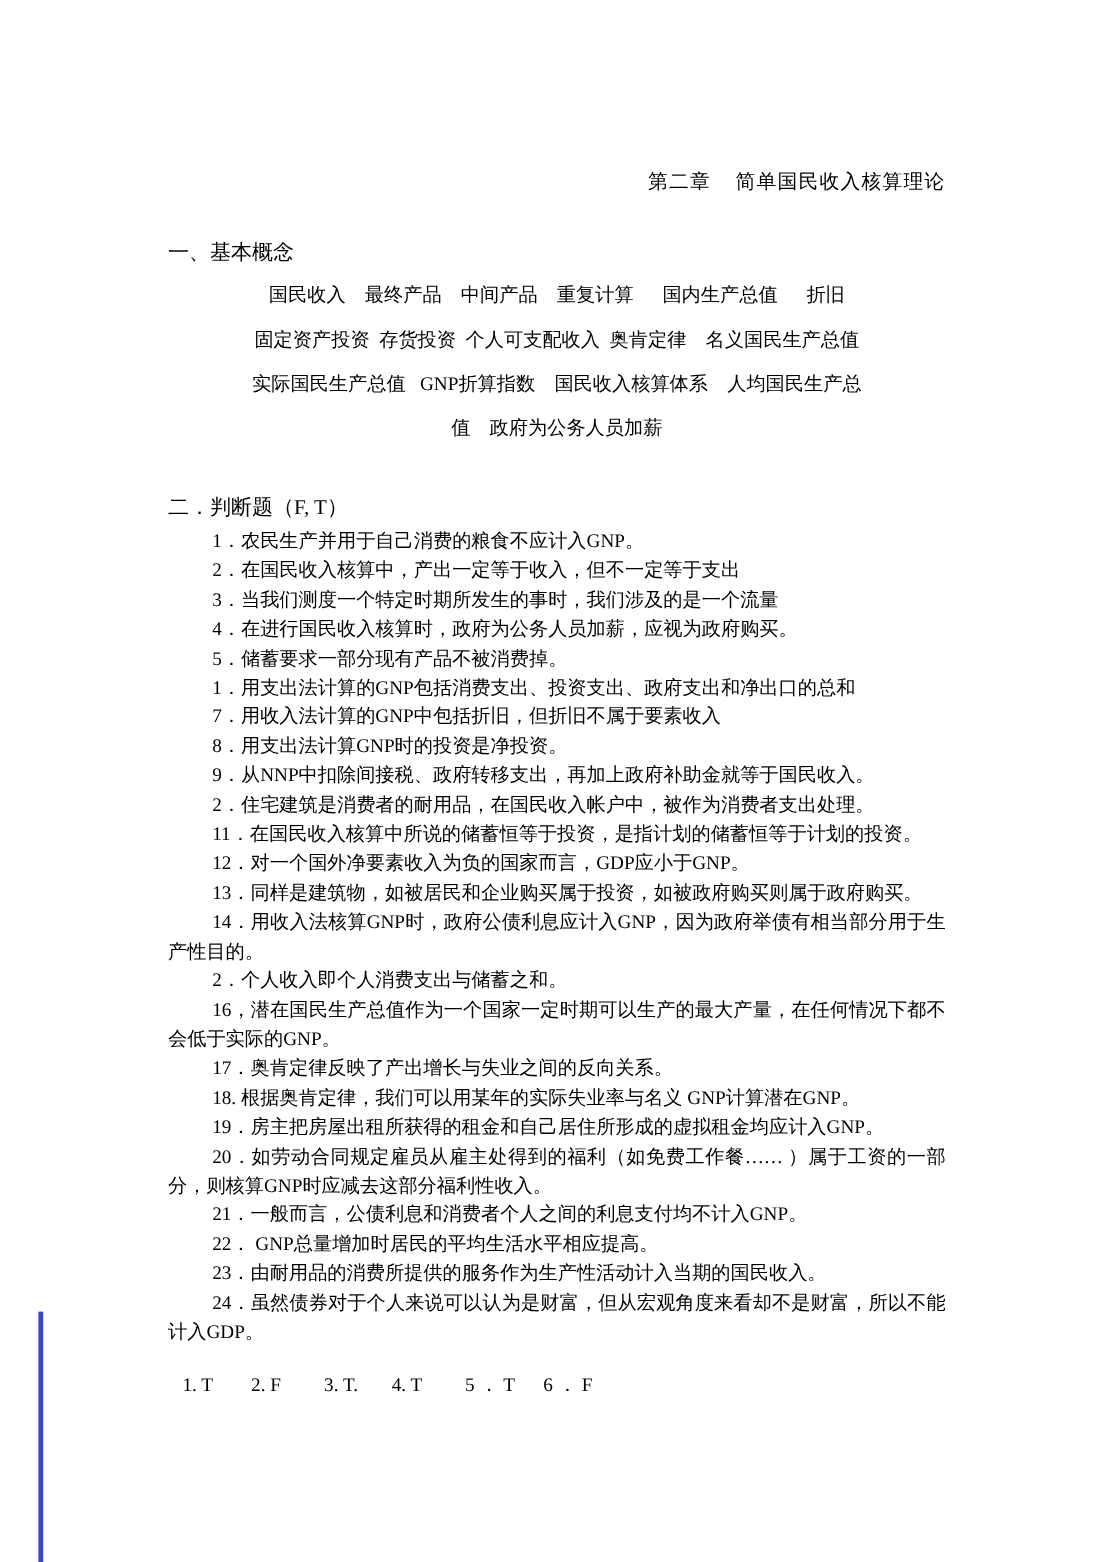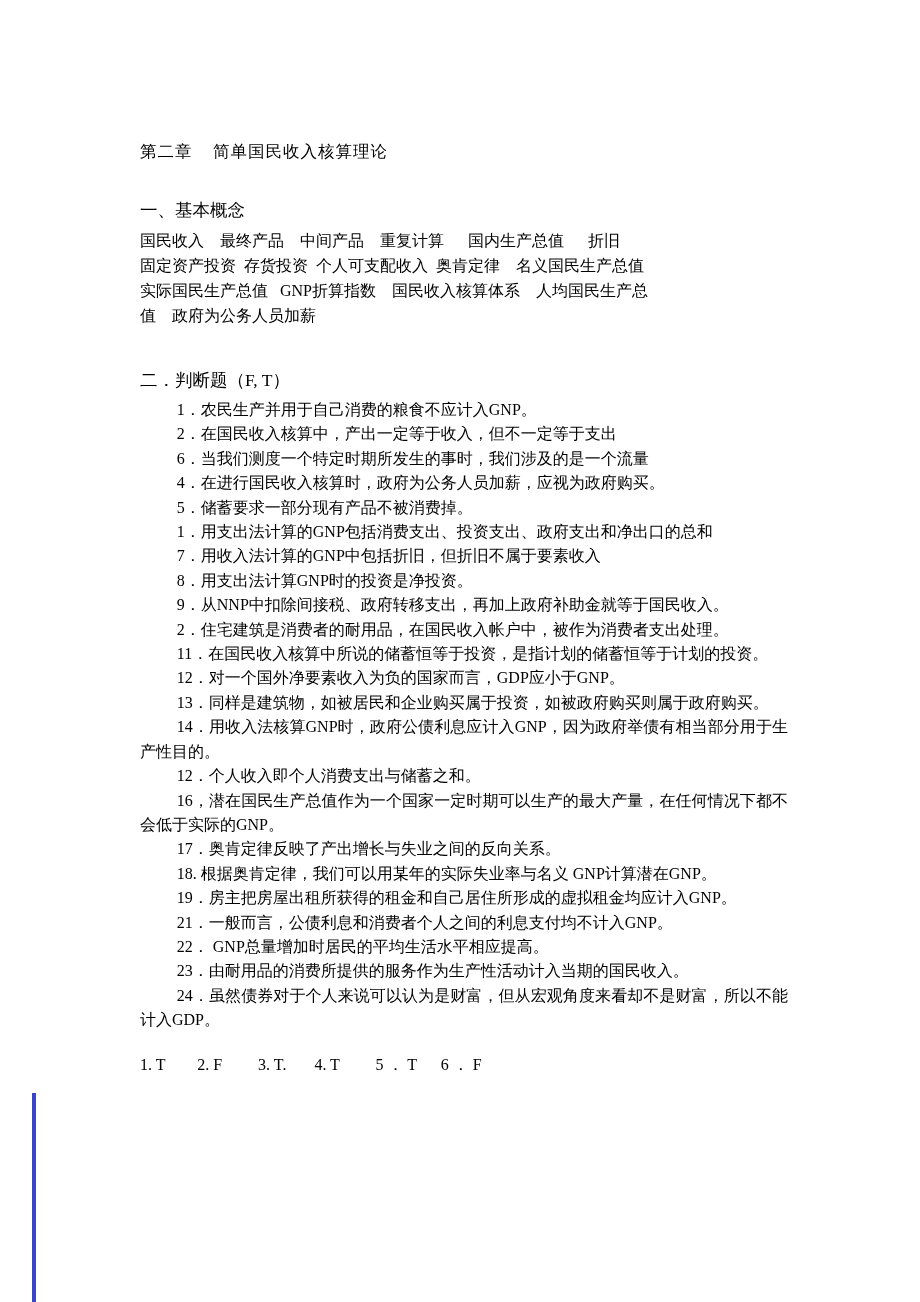--- a/index.html
+++ b/index.html
@@ -18,48 +18,49 @@
     background: #ffffff;
   }
   .content {
     position: absolute;
     left: 140px; top: 140px;
     width: 648px;
     font-size: 16px;
     line-height: 24px;
   }
   .chapter-title {
-    text-align: left;
+    text-align: right;
     font-size: 16.5px;
     letter-spacing: 1px;
     margin: 0 0 34px 0;
     white-space: pre-wrap;
     font-family: Liberation Serif, serif;
   }
   .section-heading {
     font-weight: normal;
     font-size: 17.5px;
     margin: 0 0 6px 0;
   }
   .concepts-block { margin-bottom: 40px; }
   .concept-line {
     white-space: pre-wrap;
-    margin: 0;
+    margin: 12px;
     line-height: 25px;
+    text-align: center;
   }
   .judgment-item {
     margin: 0;
     text-indent: 2.3em;
     text-align: justify;
     line-height: 24.4px;
   }
   .answers-block { margin-top: 16px; }
   .answer-line {
     white-space: pre-wrap;
-    margin: 0;
+    margin: 12px;
     line-height: 31px;
     font-family: "Liberation Serif", "DejaVu Serif", serif;
   }
   .blue-margin-line {
     position: absolute;
     left: 32px;
     top: 1093px;
     width: 4px;
     height: 209px;
     background: #3a46c8;
@@ -79,37 +80,38 @@
       <p class="concept-line">国民收入    最终产品    中间产品    重复计算      国内生产总值      折旧</p>
       <p class="concept-line">固定资产投资  存货投资  个人可支配收入  奥肯定律    名义国民生产总值</p>
       <p class="concept-line">实际国民生产总值   GNP折算指数    国民收入核算体系    人均国民生产总</p>
       <p class="concept-line">值    政府为公务人员加薪</p>
     </div>
 
     <div class="judgments-block">
       <p class="section-heading">二．判断题（F, T）</p>
       <p class="judgment-item">1．农民生产并用于自己消费的粮食不应计入GNP。</p>
       <p class="judgment-item">2．在国民收入核算中，产出一定等于收入，但不一定等于支出</p>
-      <p class="judgment-item">6．当我们测度一个特定时期所发生的事时，我们涉及的是一个流量</p>
+      <p class="judgment-item">3．当我们测度一个特定时期所发生的事时，我们涉及的是一个流量</p>
       <p class="judgment-item">4．在进行国民收入核算时，政府为公务人员加薪，应视为政府购买。</p>
       <p class="judgment-item">5．储蓄要求一部分现有产品不被消费掉。</p>
       <p class="judgment-item">1．用支出法计算的GNP包括消费支出、投资支出、政府支出和净出口的总和</p>
       <p class="judgment-item">7．用收入法计算的GNP中包括折旧，但折旧不属于要素收入</p>
       <p class="judgment-item">8．用支出法计算GNP时的投资是净投资。</p>
       <p class="judgment-item">9．从NNP中扣除间接税、政府转移支出，再加上政府补助金就等于国民收入。</p>
       <p class="judgment-item">2．住宅建筑是消费者的耐用品，在国民收入帐户中，被作为消费者支出处理。</p>
       <p class="judgment-item">11．在国民收入核算中所说的储蓄恒等于投资，是指计划的储蓄恒等于计划的投资。</p>
       <p class="judgment-item">12．对一个国外净要素收入为负的国家而言，GDP应小于GNP。</p>
       <p class="judgment-item">13．同样是建筑物，如被居民和企业购买属于投资，如被政府购买则属于政府购买。</p>
       <p class="judgment-item">14．用收入法核算GNP时，政府公债利息应计入GNP，因为政府举债有相当部分用于生产性目的。</p>
-      <p class="judgment-item">12．个人收入即个人消费支出与储蓄之和。</p>
+      <p class="judgment-item">2．个人收入即个人消费支出与储蓄之和。</p>
       <p class="judgment-item">16，潜在国民生产总值作为一个国家一定时期可以生产的最大产量，在任何情况下都不会低于实际的GNP。</p>
       <p class="judgment-item">17．奥肯定律反映了产出增长与失业之间的反向关系。</p>
       <p class="judgment-item">18. 根据奥肯定律，我们可以用某年的实际失业率与名义 GNP计算潜在GNP。</p>
       <p class="judgment-item">19．房主把房屋出租所获得的租金和自己居住所形成的虚拟租金均应计入GNP。</p>
+      <p class="judgment-item">20．如劳动合同规定雇员从雇主处得到的福利（如免费工作餐……    ）属于工资的一部分，则核算GNP时应减去这部分福利性收入。</p>
       <p class="judgment-item">21．一般而言，公债利息和消费者个人之间的利息支付均不计入GNP。</p>
       <p class="judgment-item">22．  GNP总量增加时居民的平均生活水平相应提高。</p>
       <p class="judgment-item">23．由耐用品的消费所提供的服务作为生产性活动计入当期的国民收入。</p>
       <p class="judgment-item">24．虽然债券对于个人来说可以认为是财富，但从宏观角度来看却不是财富，所以不能计入GDP。</p>
     </div>
 
     <div class="answers-block">
       <p class="answer-line">1. T        2. F         3. T.       4. T         5 ． T      6 ． F</p>
     </div>
 

